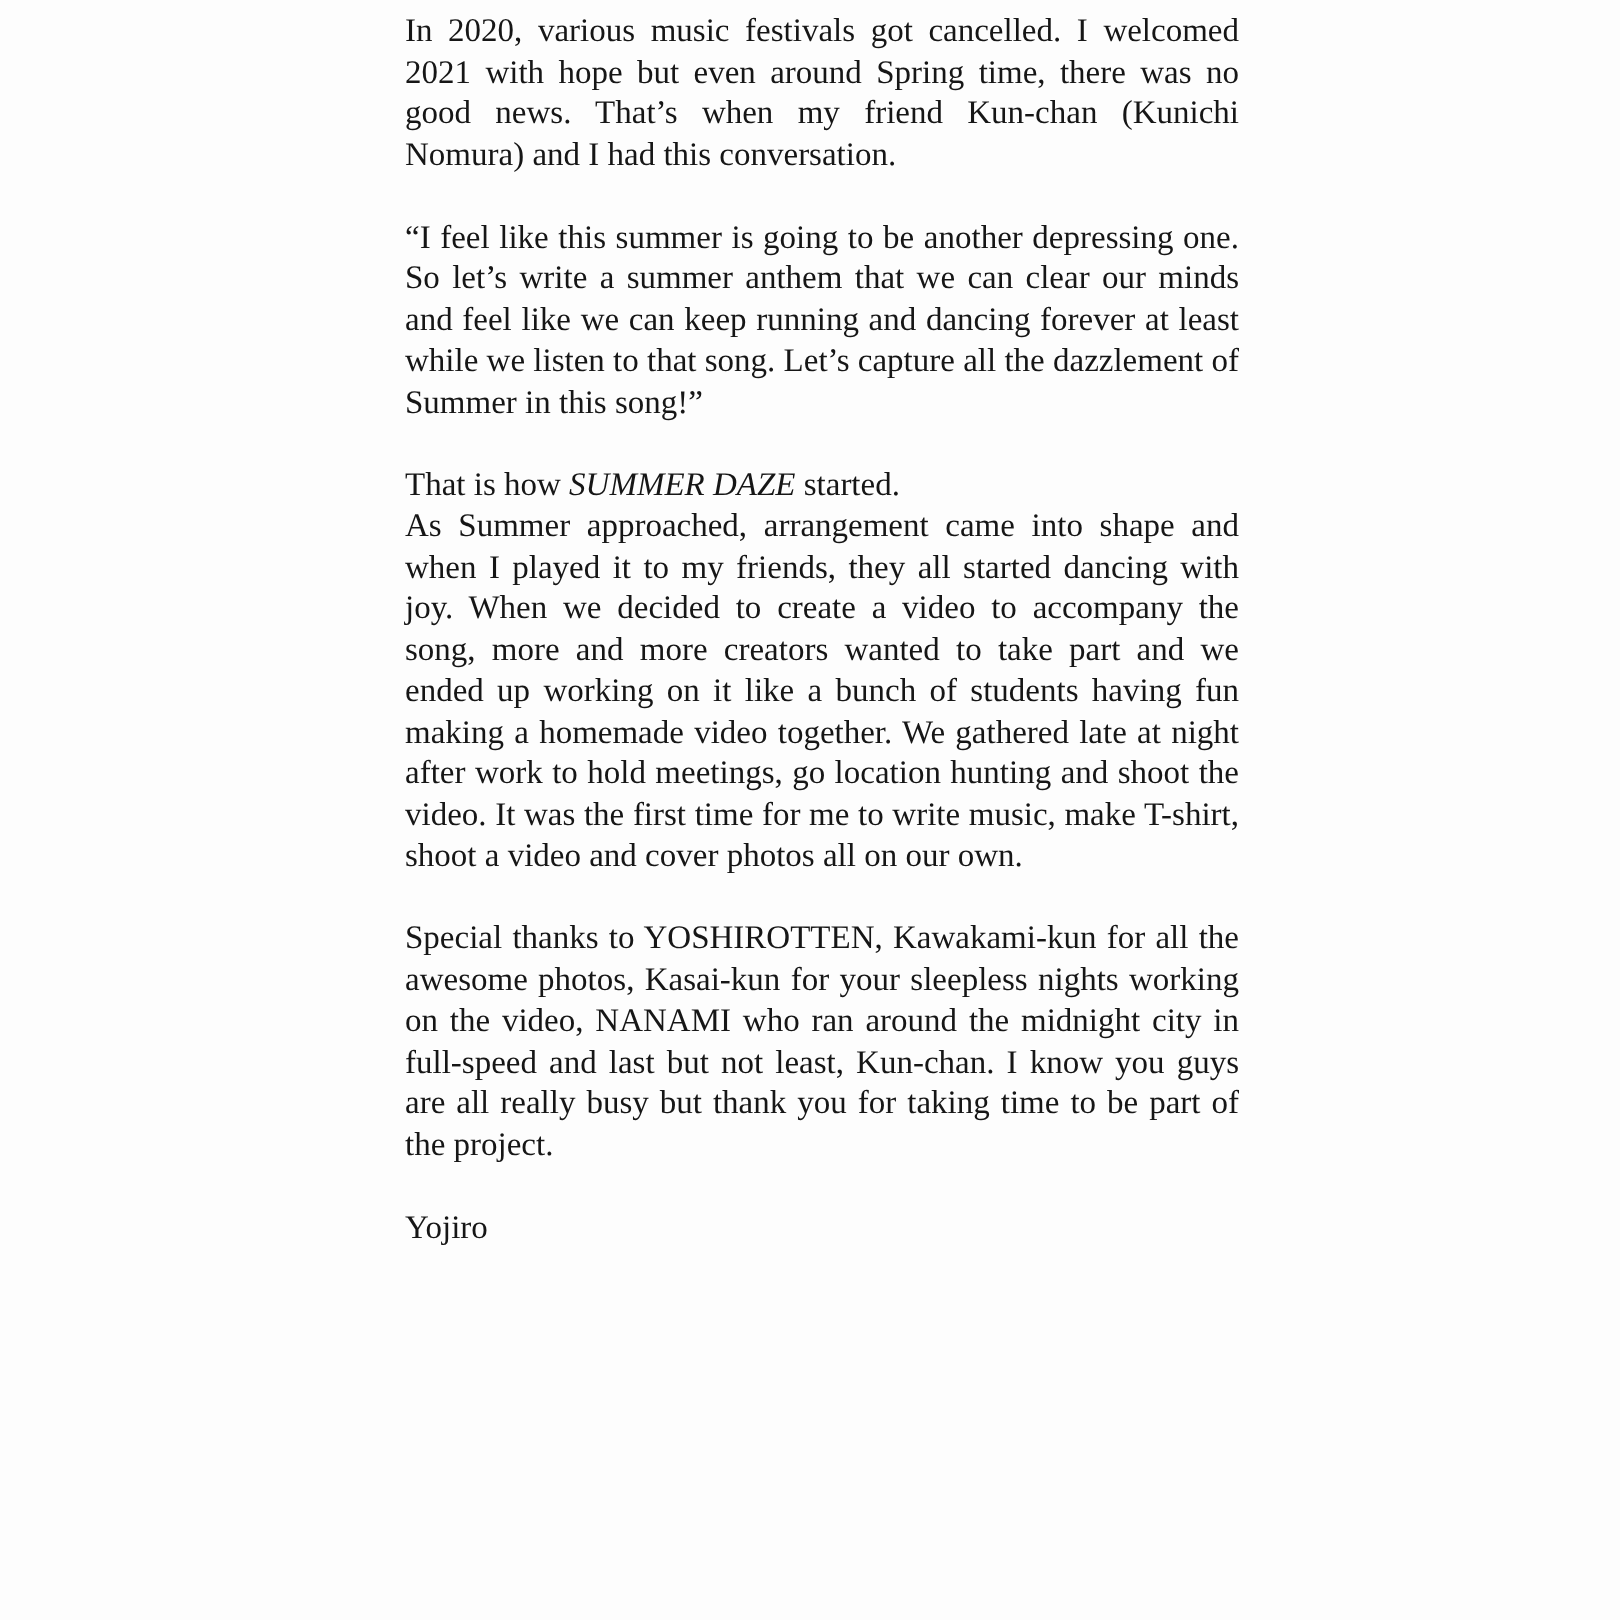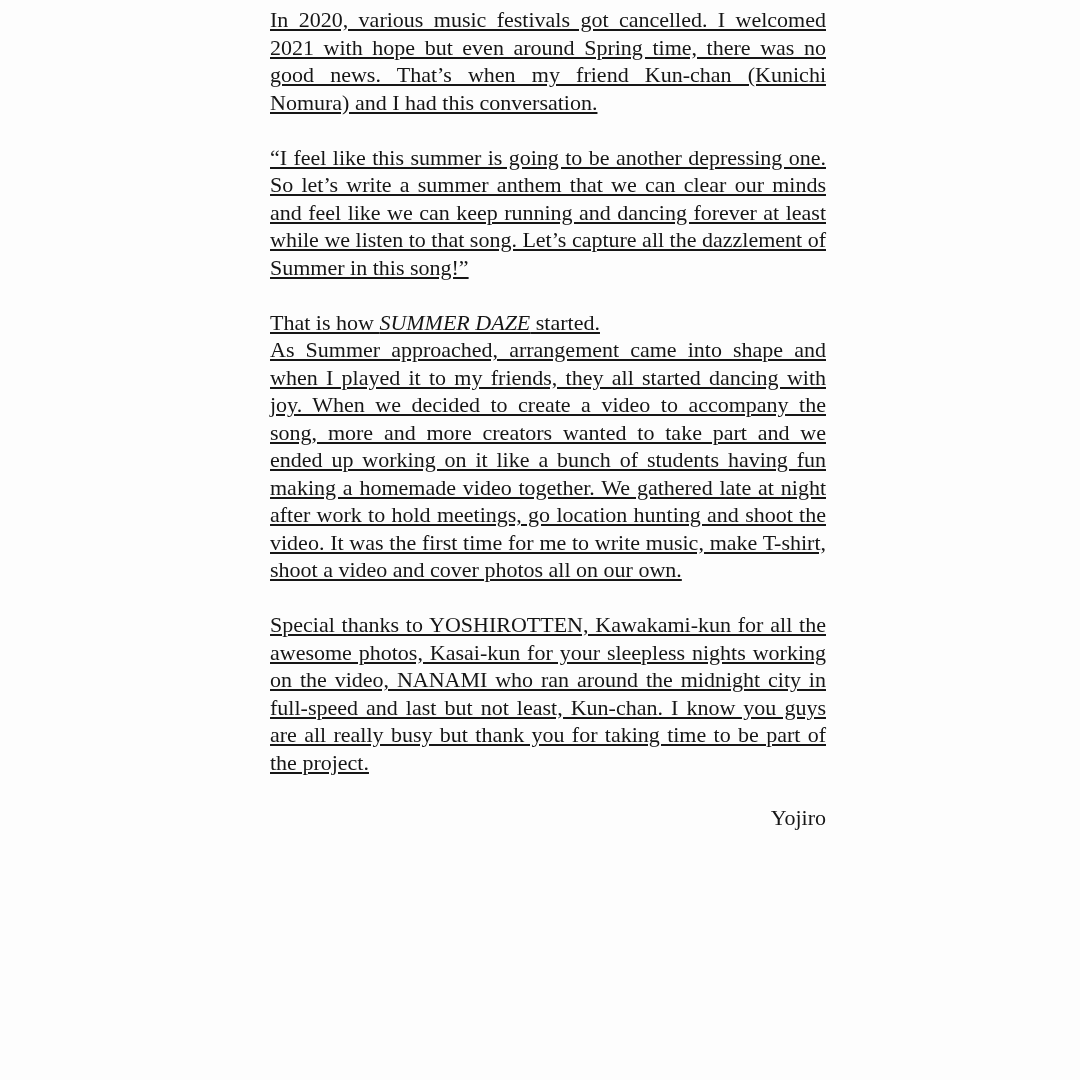--- a/index.html
+++ b/index.html
@@ -20,35 +20,34 @@
     top: 6px;
     width: 556px;
     color: #161616;
     font-size: 22px;
     line-height: 27.5px;
     text-align: justify;
   }
   .para {
     margin: 0 0 27.5px 0;
     text-align: justify;
-    text-decoration: underline;
   }
   .para.no-gap {
     margin-bottom: 0;
     margin-top: 13px;
   }
   .para.single-line {
     text-align: left;
   }
   .song-title {
     font-style: italic;
   }
   .signature {
     margin: 0;
-    text-align: right;
+    text-align: left;
   }
 </style>
 </head>
 <body>
 
 <div class="letter-column">
 
   <p class="para">In 2020, various music festivals got cancelled. I welcomed 2021 with hope but even around Spring time, there was no good news. That’s when my friend Kun-chan (Kunichi Nomura) and I had this conversation.</p>
 
   <p class="para">“I feel like this summer is going to be another depressing one. So let’s write a summer anthem that we can clear our minds and feel like we can keep running and dancing forever at least while we listen to that song. Let’s capture all the dazzlement of Summer in this song!”</p>

